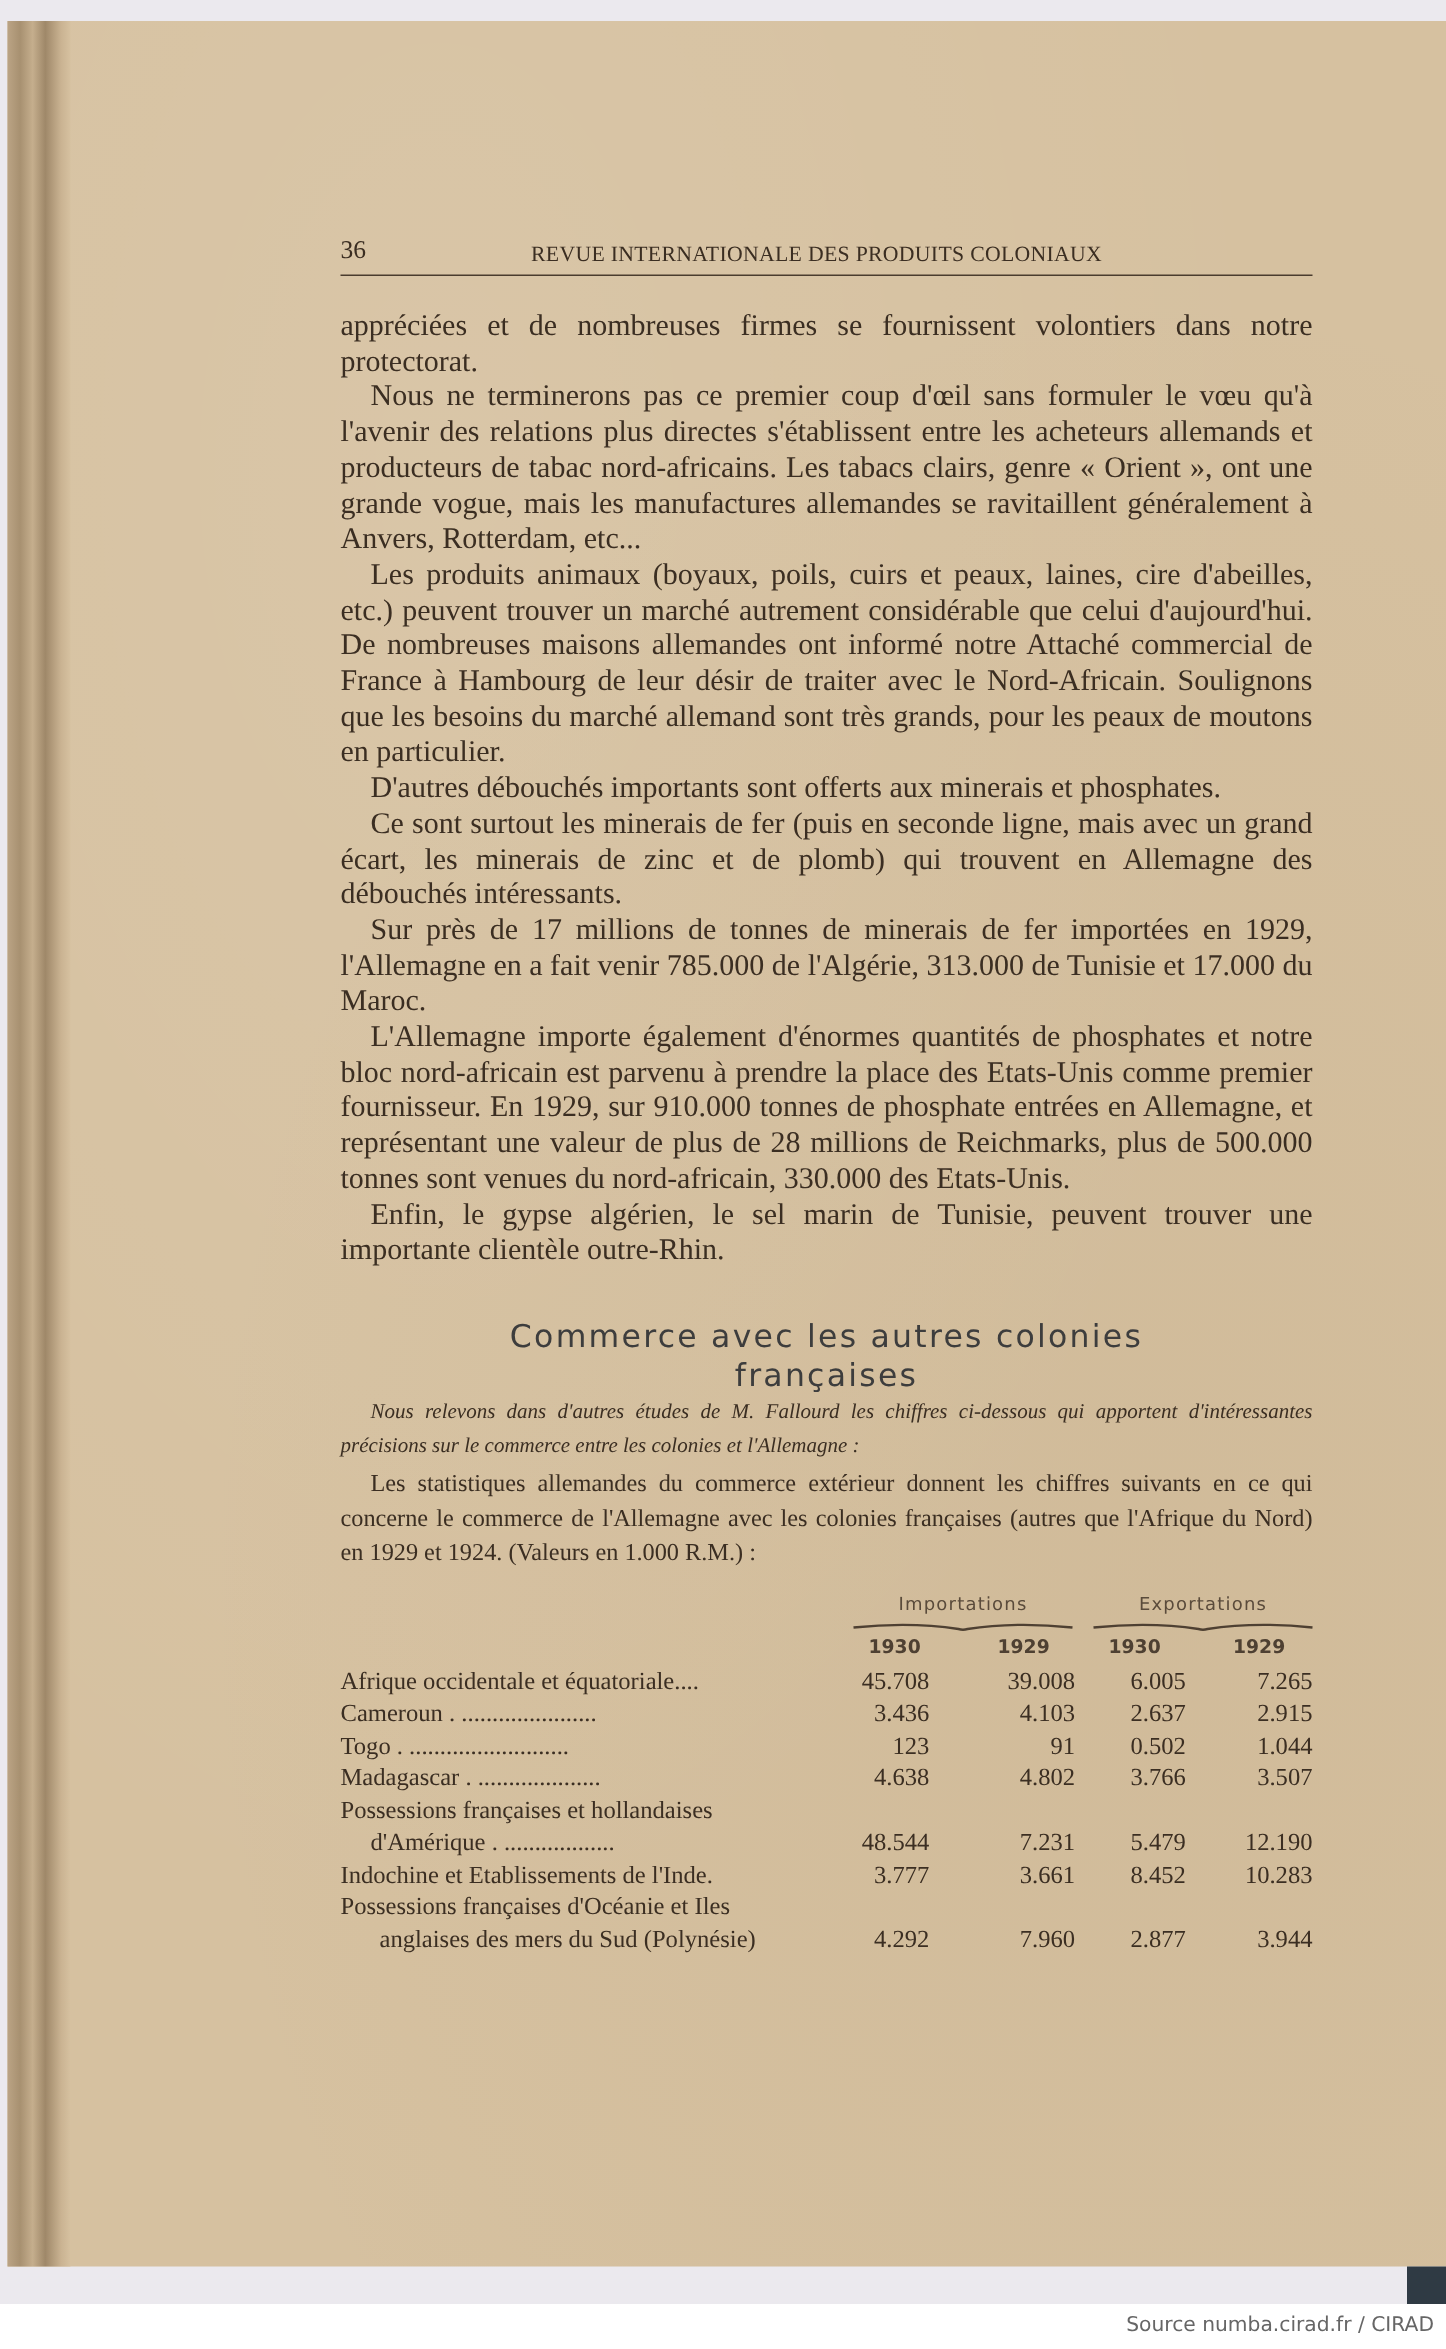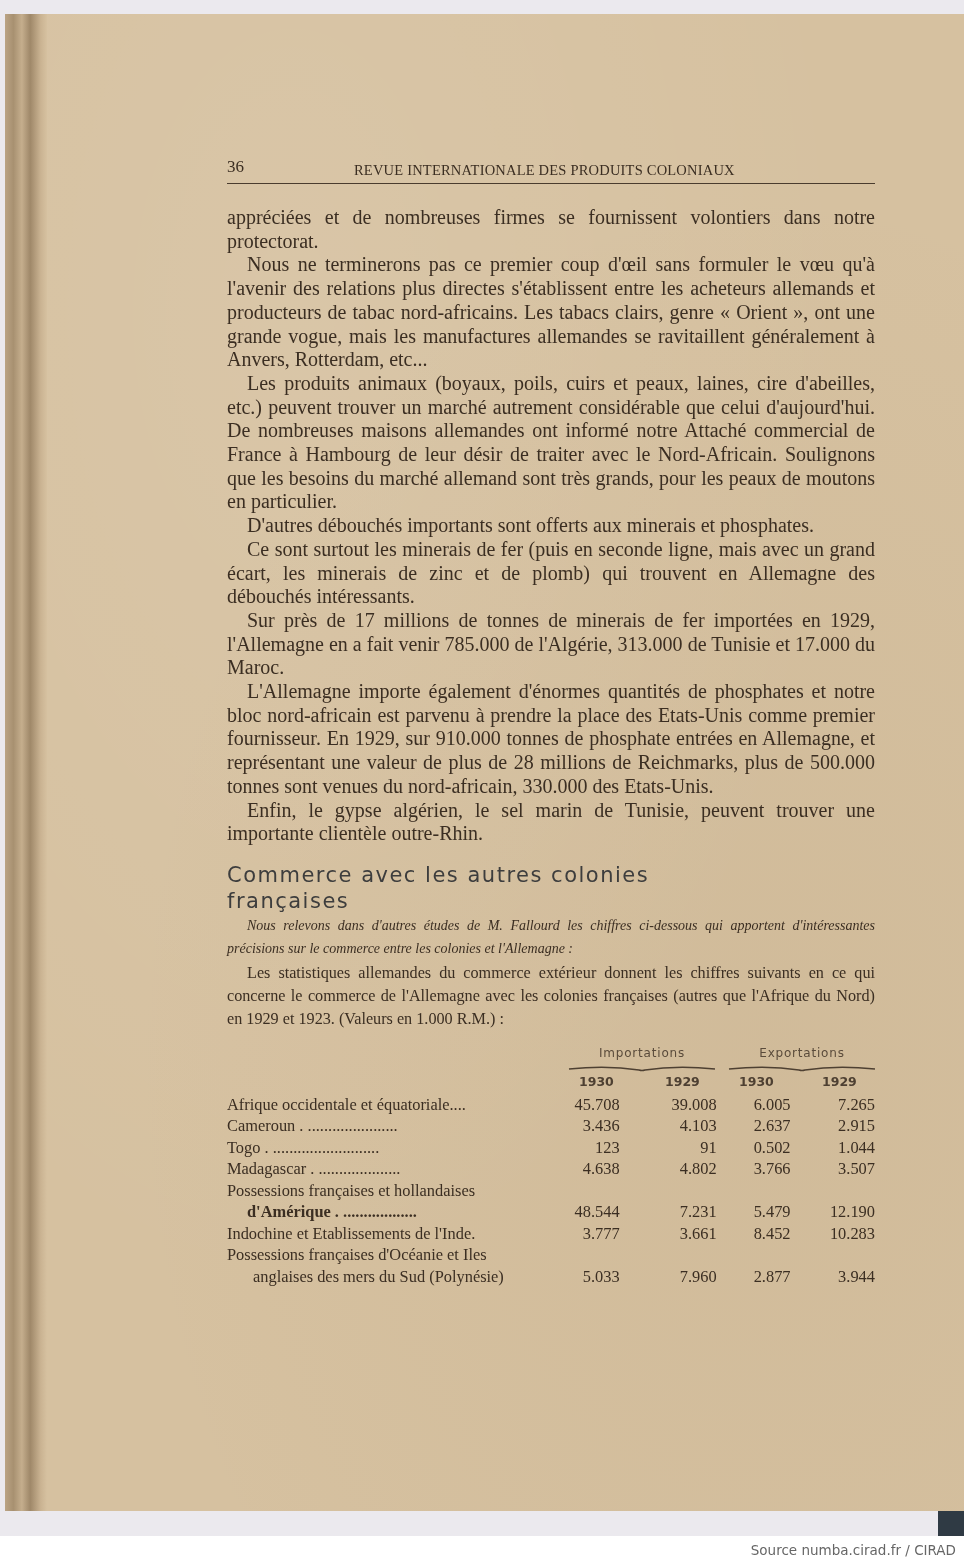--- a/index.html
+++ b/index.html
@@ -44,21 +44,21 @@
   }
   .journal-title {
     position: absolute; left: 127px; top: 7px; font-size: 14.5px; letter-spacing: 0.2px;
   }
   .body-text {
     margin-top: 22px; font-size: 20px; line-height: 23.7px; text-align: justify;
   }
   .body-text p { margin: 0; text-indent: 20px; }
   .body-text p.noindent { text-indent: 0; }
   .section-title {
-    margin-top: 16px; text-align: left;
+    margin-top: 32px; text-align: center;
     font-family: "DejaVu Sans", sans-serif; font-size: 21px; line-height: 26px;
     letter-spacing: 1.5px; color: #3d3d3d; font-weight: normal;
   }
   .intro {
     font-style: italic; font-size: 14px; line-height: 23px; text-align: justify;
   }
   .intro p { margin: 0; text-indent: 20px; }
   .stats-para {
     margin-top: 2px; font-size: 16.2px; line-height: 23.2px; text-align: justify;
   }
@@ -80,21 +80,21 @@
     position: absolute; top: 48px; left: 0; width: 648px; border-collapse: collapse;
     font-size: 16.4px;
   }
   table.trade td { padding: 0; vertical-align: bottom; line-height: 21.5px; }
   td.label { width: 320px; }
   td.num { text-align: right; }
   td.c1 { width: 52px; }
   td.c2 { width: 92px; }
   td.c3 { width: 70px; }
   td.c4 { width: 80px; }
-  .indent { padding-left: 20px; display: inline-block; font-weight: bold; }
+  .indent { padding-left: 20px; display: inline-block; }
   .indent2 { padding-left: 26px; display: inline-block; }
 </style>
 </head>
 <body>
 
 <div class="scan-bg"></div>
 <div class="page"></div>
 <div class="page-edge"></div>
 <div class="binding-corner"></div>
 
@@ -118,21 +118,21 @@
   <div class="section-title">
     <div>Commerce avec les autres colonies</div>
     <div>françaises</div>
   </div>
 
   <div class="intro">
     <p>Nous relevons dans d'autres études de M. Fallourd les chiffres ci-dessous qui apportent d'intéressantes précisions sur le commerce entre les colonies et l'Allemagne :</p>
   </div>
 
   <div class="stats-para">
-    <p>Les statistiques allemandes du commerce extérieur donnent les chiffres suivants en ce qui concerne le commerce de l'Allemagne avec les colonies françaises (autres que l'Afrique du Nord) en 1929 et 1923. (Valeurs en 1.000 R.M.) :</p>
+    <p>Les statistiques allemandes du commerce extérieur donnent les chiffres suivants en ce qui concerne le commerce de l'Allemagne avec les colonies françaises (autres que l'Afrique du Nord) en 1929 et 1924. (Valeurs en 1.000 R.M.) :</p>
   </div>
 
   <div class="table-wrap" style="height:270px;">
     <div class="group-head group-imp">Importations</div>
     <div class="group-head group-exp">Exportations</div>
     <svg class="brace" style="left:340px" width="150" height="10">
       <path d="M2 6 Q40 2 72 7 Q75 8 78 7 Q110 2 148 6" stroke="#4e4032" stroke-width="1.6" fill="none"></path>
     </svg>
     <svg class="brace" style="left:500px" width="150" height="10">
       <path d="M2 6 Q40 2 72 7 Q75 8 78 7 Q110 2 148 6" stroke="#4e4032" stroke-width="1.6" fill="none"></path>
@@ -187,21 +187,21 @@
           <td class="num c1">3.777</td>
           <td class="num c2">3.661</td>
           <td class="num c3">8.452</td>
           <td class="num c4">10.283</td>
         </tr>
         <tr>
           <td class="label">
             <div>Possessions françaises d'Océanie et Iles</div>
             <div class="indent2">anglaises des mers du Sud (Polynésie)</div>
           </td>
-          <td class="num c1">5.033</td>
+          <td class="num c1">4.292</td>
           <td class="num c2">7.960</td>
           <td class="num c3">2.877</td>
           <td class="num c4">3.944</td>
         </tr>
       </tbody>
     </table>
   </div>
 </div>
 
 <div class="source-label">Source numba.cirad.fr / CIRAD</div>

